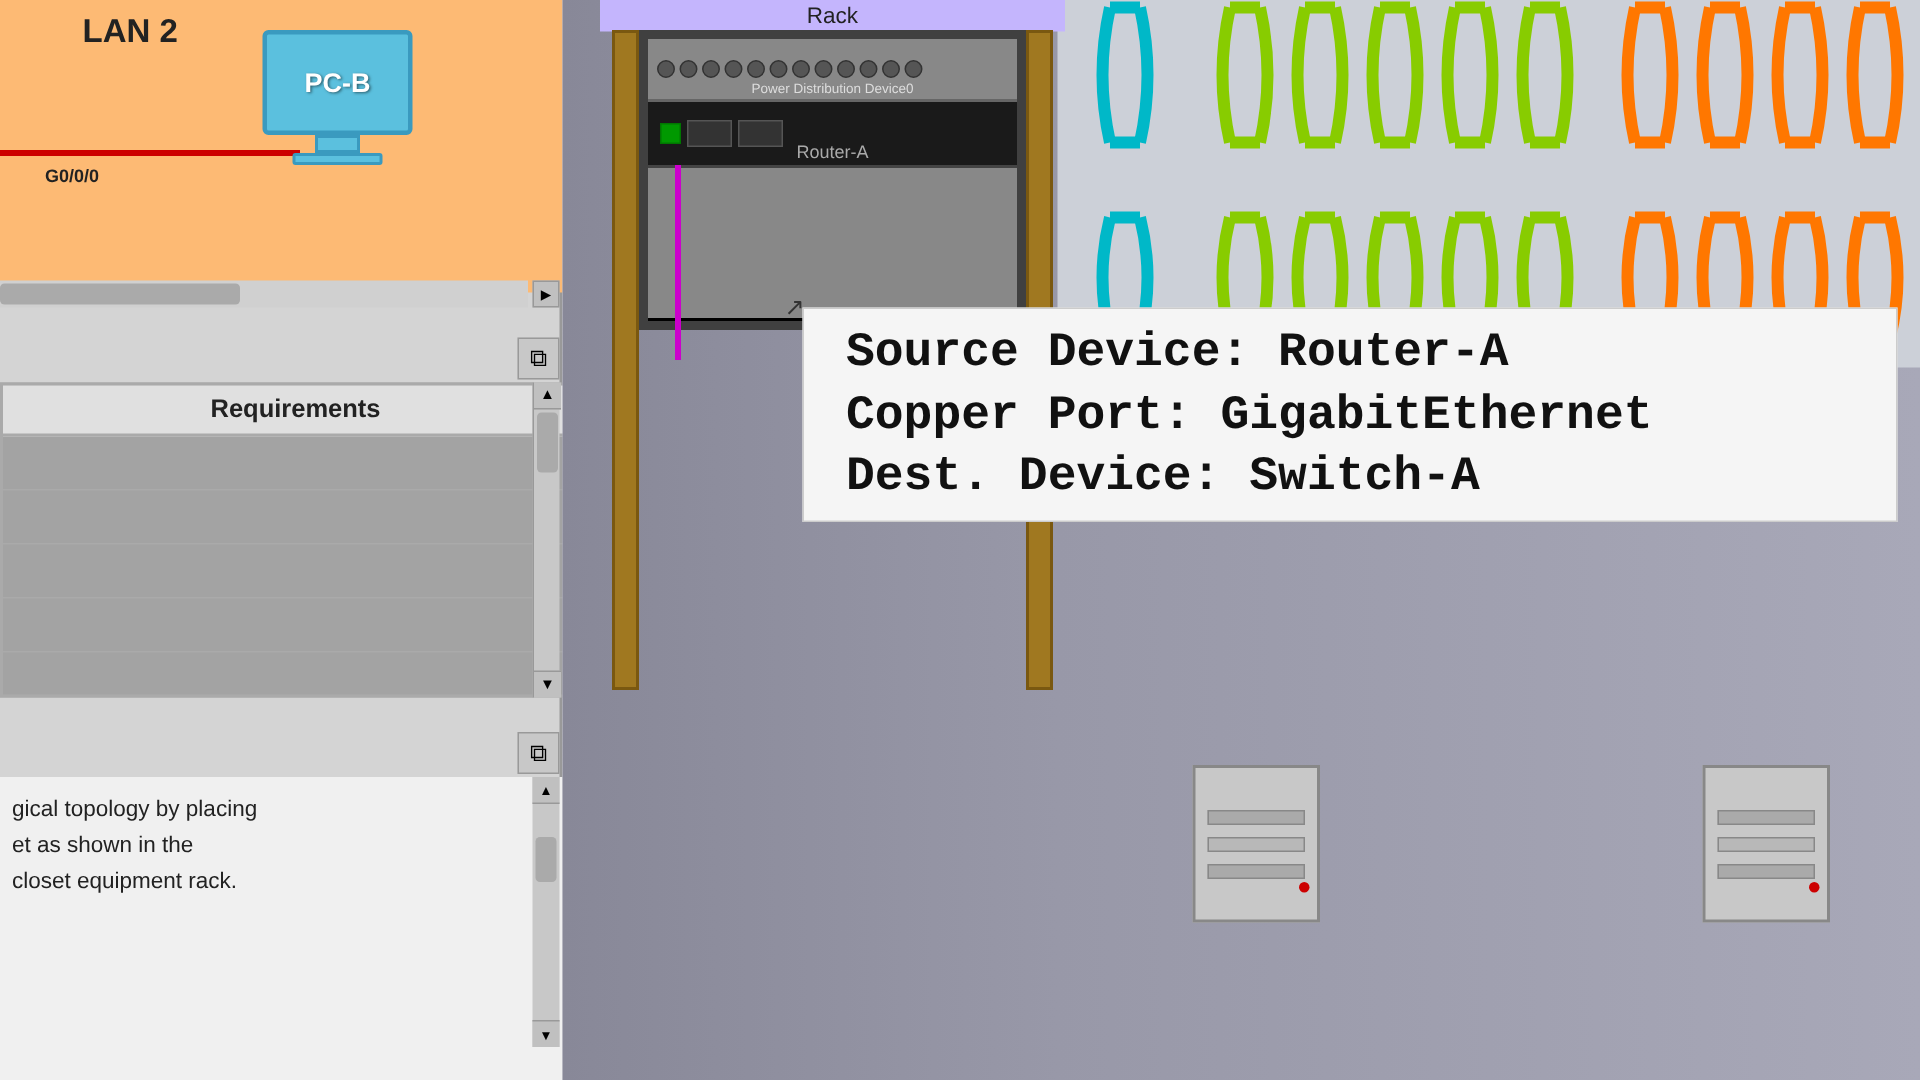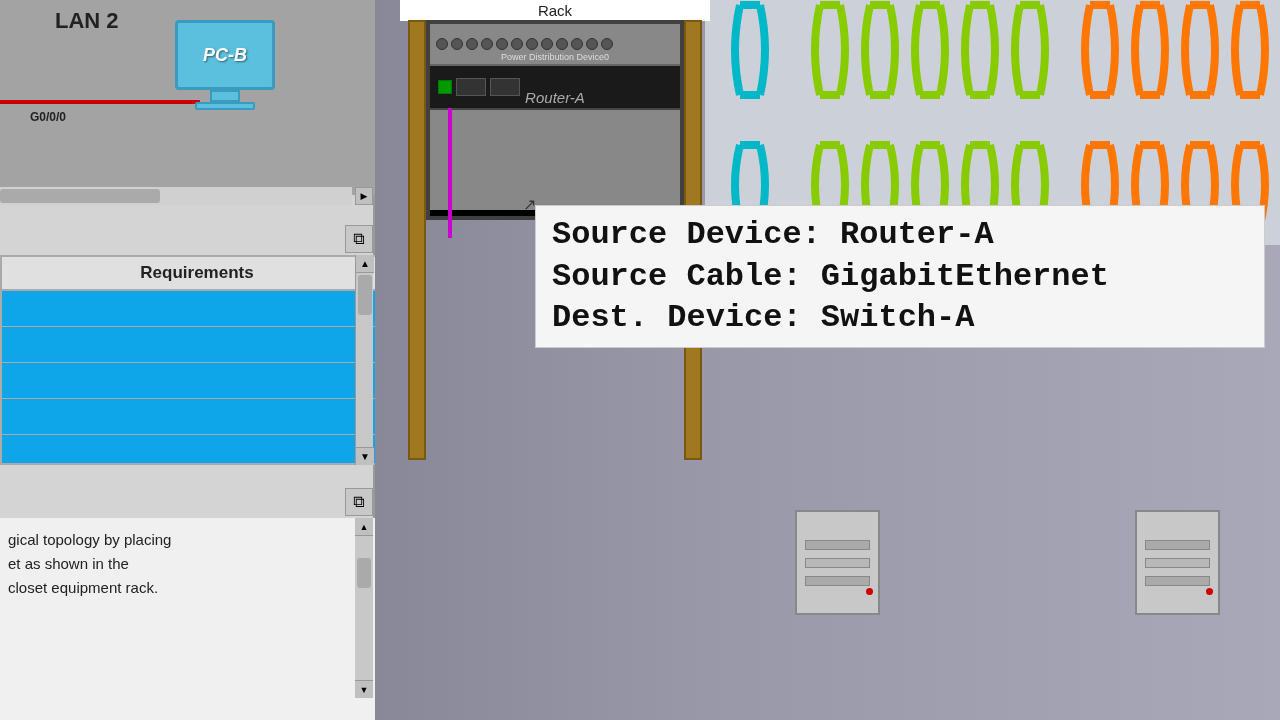--- a/index.html
+++ b/index.html
@@ -23,21 +23,21 @@
       border-right: 2px solid #999;
     }
 
     
     .network-diagram {
       position: absolute;
       left: 0;
       top: 0;
       width: 375px;
       height: 195px;
-      background: #a3a3a3;
+      background: #fdba74;
       overflow: hidden;
     }
 
     .lan2-label {
       position: absolute;
       left: 55px;
       top: 8px;
       font-size: 22px;
       font-weight: bold;
       color: #222;
@@ -57,21 +57,20 @@
       background: #5bc0de;
       border: 3px solid #3a9abf;
       border-radius: 4px;
       display: flex;
       align-items: center;
       justify-content: center;
       font-size: 18px;
       font-weight: bold;
       color: #fff;
       text-shadow: 1px 1px 2px rgba(0,0,0,0.5);
-      font-style: italic;
     }
 
     .monitor-stand {
       width: 30px;
       height: 12px;
       background: #5bc0de;
       border: 2px solid #3a9abf;
       margin: 0 auto;
     }
 
@@ -128,21 +127,21 @@
       cursor: pointer;
     }
 
     
     .requirements-panel {
       position: absolute;
       left: 0;
       top: 255px;
       width: 394px;
       height: 210px;
-      background: #0ea5e9;
+      background: #a3a3a3;
       border: 2px solid #aaa;
     }
 
     .requirements-header {
       background: #e0e0e0;
       border-bottom: 2px solid #aaa;
       padding: 6px 10px;
       font-size: 17px;
       font-weight: bold;
       color: #222;
@@ -267,21 +266,21 @@
     }
 
     
     .info-tooltip {
       position: absolute;
       left: 160px;
       top: 205px;
       width: 730px;
       background: #f5f5f5;
       border: 1px solid #ccc;
-      padding: 8px 16px;
+      padding: 8px 28px;
       z-index: 100;
     }
 
     .info-line {
       font-family: 'Courier New', Courier, monospace;
       font-size: 32px;
       font-weight: bold;
       color: #111;
       line-height: 1.3;
       white-space: nowrap;
@@ -476,27 +475,27 @@
         <path d="M 535 145 Q 525 185 535 225" stroke="#ff7700" stroke-width="8" fill="none"></path>
         <path d="M 555 145 Q 565 185 555 225" stroke="#ff7700" stroke-width="8" fill="none"></path>
         <line x1="535" y1="145" x2="555" y2="145" stroke="#ff7700" stroke-width="8"></line>
         <line x1="535" y1="225" x2="555" y2="225" stroke="#ff7700" stroke-width="8"></line>
       </g>
     </svg>
   </div>
 
   <div style="position:absolute;left:25px;top:0;width:310px;height:490px;">
 
-    <div style="text-align:center;font-size:15px;color:#222;background:#ffffff;padding:2px;">Rack</div>
+    <div style="text-align:center;font-size:15px;color:#222;background:#c4b5fd;padding:2px;">Rack</div>
 
     <div style="position:absolute;left:8px;top:20px;width:18px;height:440px;background:#a07820;border:2px solid #7a5810;"></div>
 
     <div style="position:absolute;right:8px;top:20px;width:18px;height:440px;background:#a07820;border:2px solid #7a5810;"></div>
 
-    <div style="position:absolute;left:26px;top:20px;width:258px;height:200px;background:#000000;border:4px solid #404040;text-align:center;">
+    <div style="position:absolute;left:26px;top:20px;width:258px;height:200px;background:#000000;border:6px solid #404040;text-align:center;">
 
       <div style="width:100%;height:42px;background:#888;border-bottom:2px solid #666;position:relative;display:flex;align-items:center;padding:3px 6px;">
         <div style="display:flex;gap:3px;flex-wrap:wrap;">
           <div style="width:12px;height:12px;background:#555;border-radius:50%;border:1px solid #333;"></div>
           <div style="width:12px;height:12px;background:#555;border-radius:50%;border:1px solid #333;"></div>
           <div style="width:12px;height:12px;background:#555;border-radius:50%;border:1px solid #333;"></div>
           <div style="width:12px;height:12px;background:#555;border-radius:50%;border:1px solid #333;"></div>
           <div style="width:12px;height:12px;background:#555;border-radius:50%;border:1px solid #333;"></div>
           <div style="width:12px;height:12px;background:#555;border-radius:50%;border:1px solid #333;"></div>
           <div style="width:12px;height:12px;background:#555;border-radius:50%;border:1px solid #333;"></div>
@@ -508,35 +507,35 @@
         </div>
         <div style="position:absolute;bottom:2px;left:50%;transform:translateX(-50%);font-size:9px;color:#ddd;white-space:nowrap;">Power Distribution Device0</div>
       </div>
 
       <div style="width:100%;height:44px;background:#1a1a1a;border-bottom:2px solid #444;position:relative;display:flex;align-items:center;padding:3px 8px;">
         <div style="display:flex;align-items:center;gap:4px;">
           <div style="width:14px;height:14px;background:#009900;border:1px solid #007700;"></div>
           <div style="width:30px;height:18px;background:#333;border:1px solid #555;"></div>
           <div style="width:30px;height:18px;background:#333;border:1px solid #555;"></div>
         </div>
-        <div style="position:absolute;bottom:2px;left:50%;transform:translateX(-50%);font-size:15px;color:#aaa;white-space:nowrap;font-style:italic;">Router-A</div>
+        <div style="position:absolute;bottom:2px;left:50%;transform:translateX(-50%);font-size:12px;color:#aaa;white-space:nowrap;">Router-A</div>
 
         <div style="position:absolute;left:18px;bottom:-130px;width:4px;height:130px;background:#cc00cc;z-index:50;"></div>
       </div>
 
       <div style="width:100%;height:100px;background:#888;"></div>
     </div>
 
   </div>
 
   <div style="position:absolute;left:148px;top:195px;width:16px;height:16px;z-index:200;color:#333;font-size:16px;">↗</div>
 
   <div class="info-tooltip">
     <div class="info-line">Source Device: Router-A</div>
-    <div class="info-line">Source Cable: GigabitEthernet</div>
+    <div class="info-line">Copper Port: GigabitEthernet</div>
     <div class="info-line">Dest. Device:  Switch-A</div>
   </div>
 
   <div style="position:absolute;left:380px;top:490px;width:905px;height:230px;">
 
     <div style="position:absolute;left:40px;top:20px;">
       <div style="width:85px;height:105px;background:#c8c8c8;border:2px solid #888;display:flex;flex-direction:column;align-items:center;justify-content:center;gap:8px;position:relative;">
         <div style="width:65px;height:10px;background:#aaa;border:1px solid #888;"></div>
         <div style="width:65px;height:10px;background:#b8b8b8;border:1px solid #888;"></div>
         <div style="width:65px;height:10px;background:#aaa;border:1px solid #888;"></div>

